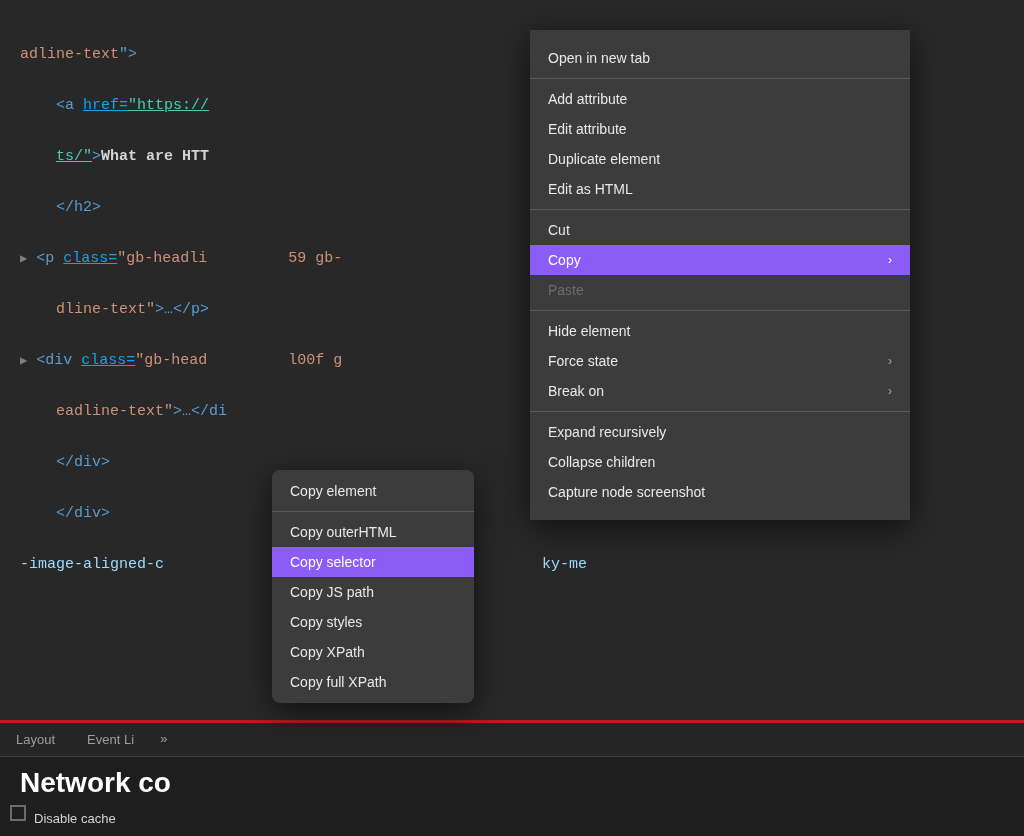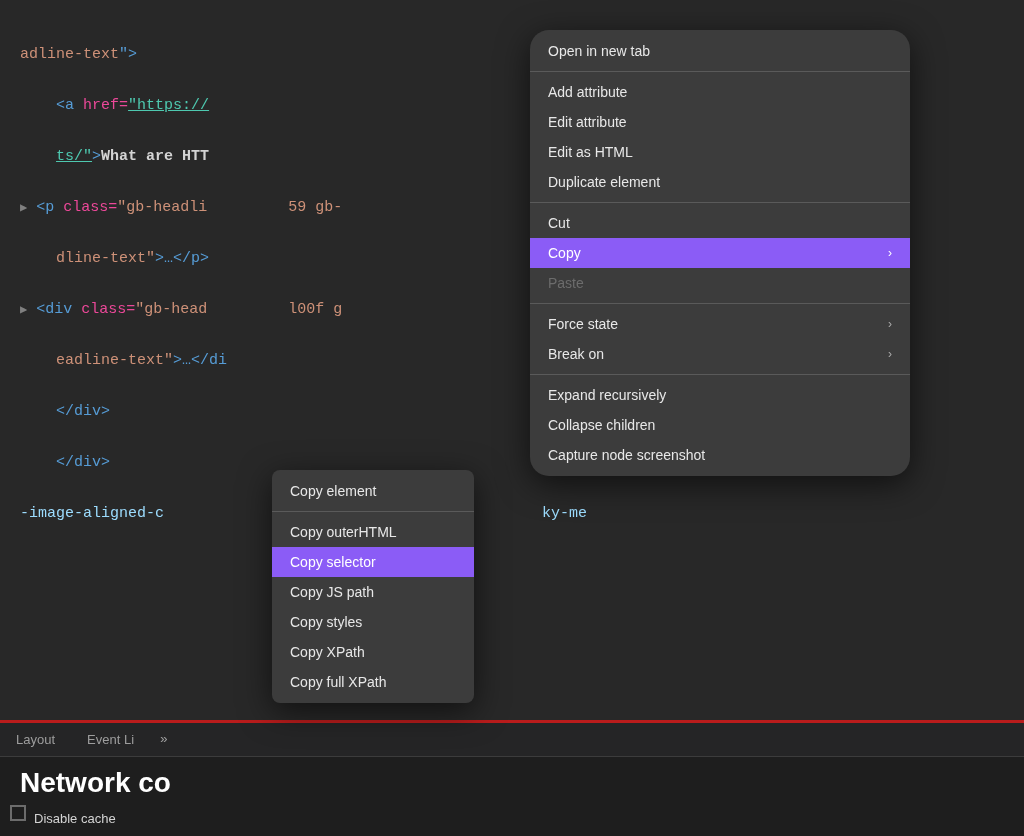--- a/index.html
+++ b/index.html
@@ -18,21 +18,21 @@
       top: 0; left: 0; right: 0; bottom: 0;
       background: #282828;
       padding: 16px 20px;
       font-size: 15px;
       line-height: 1.7;
       color: #9cdcfe;
       white-space: pre;
     }
 
     .code-line { display: block; }
-    .attr-name { color: #ec4899; }
+    .attr-name { color: #0ea5e9; text-decoration: underline; }
     .url { color: #4ec9b0; text-decoration: underline; }
     .text-content { color: #d4d4d4; }
     .orange { color: #ce9178; }
     .blue-tag { color: #569cd6; }
     .triangle { color: #808080; font-size: 12px; }
 
     
     .bottom-bar {
       position: absolute;
       bottom: 0;
@@ -106,23 +106,23 @@
       margin-top: 12px;
     }
 
     
     .context-menu-right {
       position: absolute;
       top: 30px;
       left: 530px;
       width: 380px;
       background: #3c3c3c;
-      border-radius: 19px;
+      border-radius: 0;
       box-shadow: 0 8px 32px rgba(0,0,0,0.6);
-      padding: 6px 0;
+      padding: 13px 0;
       z-index: 100;
     }
 
     .context-menu-left {
       position: absolute;
       top: 470px;
       left: 272px;
       width: 202px;
       background: #3c3c3c;
       border-radius: 8px;
@@ -169,20 +169,21 @@
       color: #ffffff;
     }
   </style>
 </head>
 <body>
 
 <div class="code-bg">
 <span class="code-line"><span class="orange">adline-text</span><span class="blue-tag">"&gt;</span></span>
 <span class="code-line">    <span class="blue-tag">&lt;a</span> <span class="attr-name">href=</span><span class="url">"https://</span></span>
 <span class="code-line">    <span class="url">ts/"</span><span class="blue-tag">&gt;</span><span class="text-content"><strong>What are HTT</strong></span></span>
+<span class="code-line">    <span class="blue-tag">&lt;/h2&gt;</span></span>
 <span class="code-line"><span class="triangle">▶</span> <span class="blue-tag">&lt;p</span> <span class="attr-name">class=</span><span class="orange">"gb-headli</span>         <span class="orange">59 gb-</span></span>
 <span class="code-line">    <span class="orange">dline-text"</span><span class="blue-tag">&gt;…&lt;/p&gt;</span></span>
 <span class="code-line"><span class="triangle">▶</span> <span class="blue-tag">&lt;div</span> <span class="attr-name">class=</span><span class="orange">"gb-head</span>         <span class="orange">l00f g</span></span>
 <span class="code-line">    <span class="orange">eadline-text"</span><span class="blue-tag">&gt;…&lt;/di</span></span>
 <span class="code-line">    <span class="blue-tag">&lt;/div&gt;</span></span>
 <span class="code-line">    <span class="blue-tag">&lt;/div&gt;</span></span>
 <span class="code-line"><span style="color:#9cdcfe">-image-aligned-c</span>                                          <span style="color:#9cdcfe">ky-me</span></span>
 </div>
 
 <div class="tab-bar">
@@ -204,38 +205,41 @@
     <span>Open in new tab</span>
   </div>
   <div class="menu-separator"></div>
   <div class="menu-item">
     <span>Add attribute</span>
   </div>
   <div class="menu-item">
     <span>Edit attribute</span>
   </div>
   <div class="menu-item">
+    <span>Duplicate element</span>
+  </div>
+  <div class="menu-item">
     <span>Edit as HTML</span>
-  </div>
-  <div class="menu-item">
-    <span>Duplicate element</span>
   </div>
   <div class="menu-separator"></div>
   <div class="menu-item">
     <span>Cut</span>
   </div>
   <div class="menu-item highlighted">
     <span>Copy</span>
     <span class="menu-arrow">›</span>
   </div>
   <div class="menu-item disabled">
     <span>Paste</span>
   </div>
   <div class="menu-separator"></div>
   <div class="menu-item">
+    <span>Hide element</span>
+  </div>
+  <div class="menu-item">
     <span>Force state</span>
     <span class="menu-arrow">›</span>
   </div>
   <div class="menu-item">
     <span>Break on</span>
     <span class="menu-arrow">›</span>
   </div>
   <div class="menu-separator"></div>
   <div class="menu-item">
     <span>Expand recursively</span>

